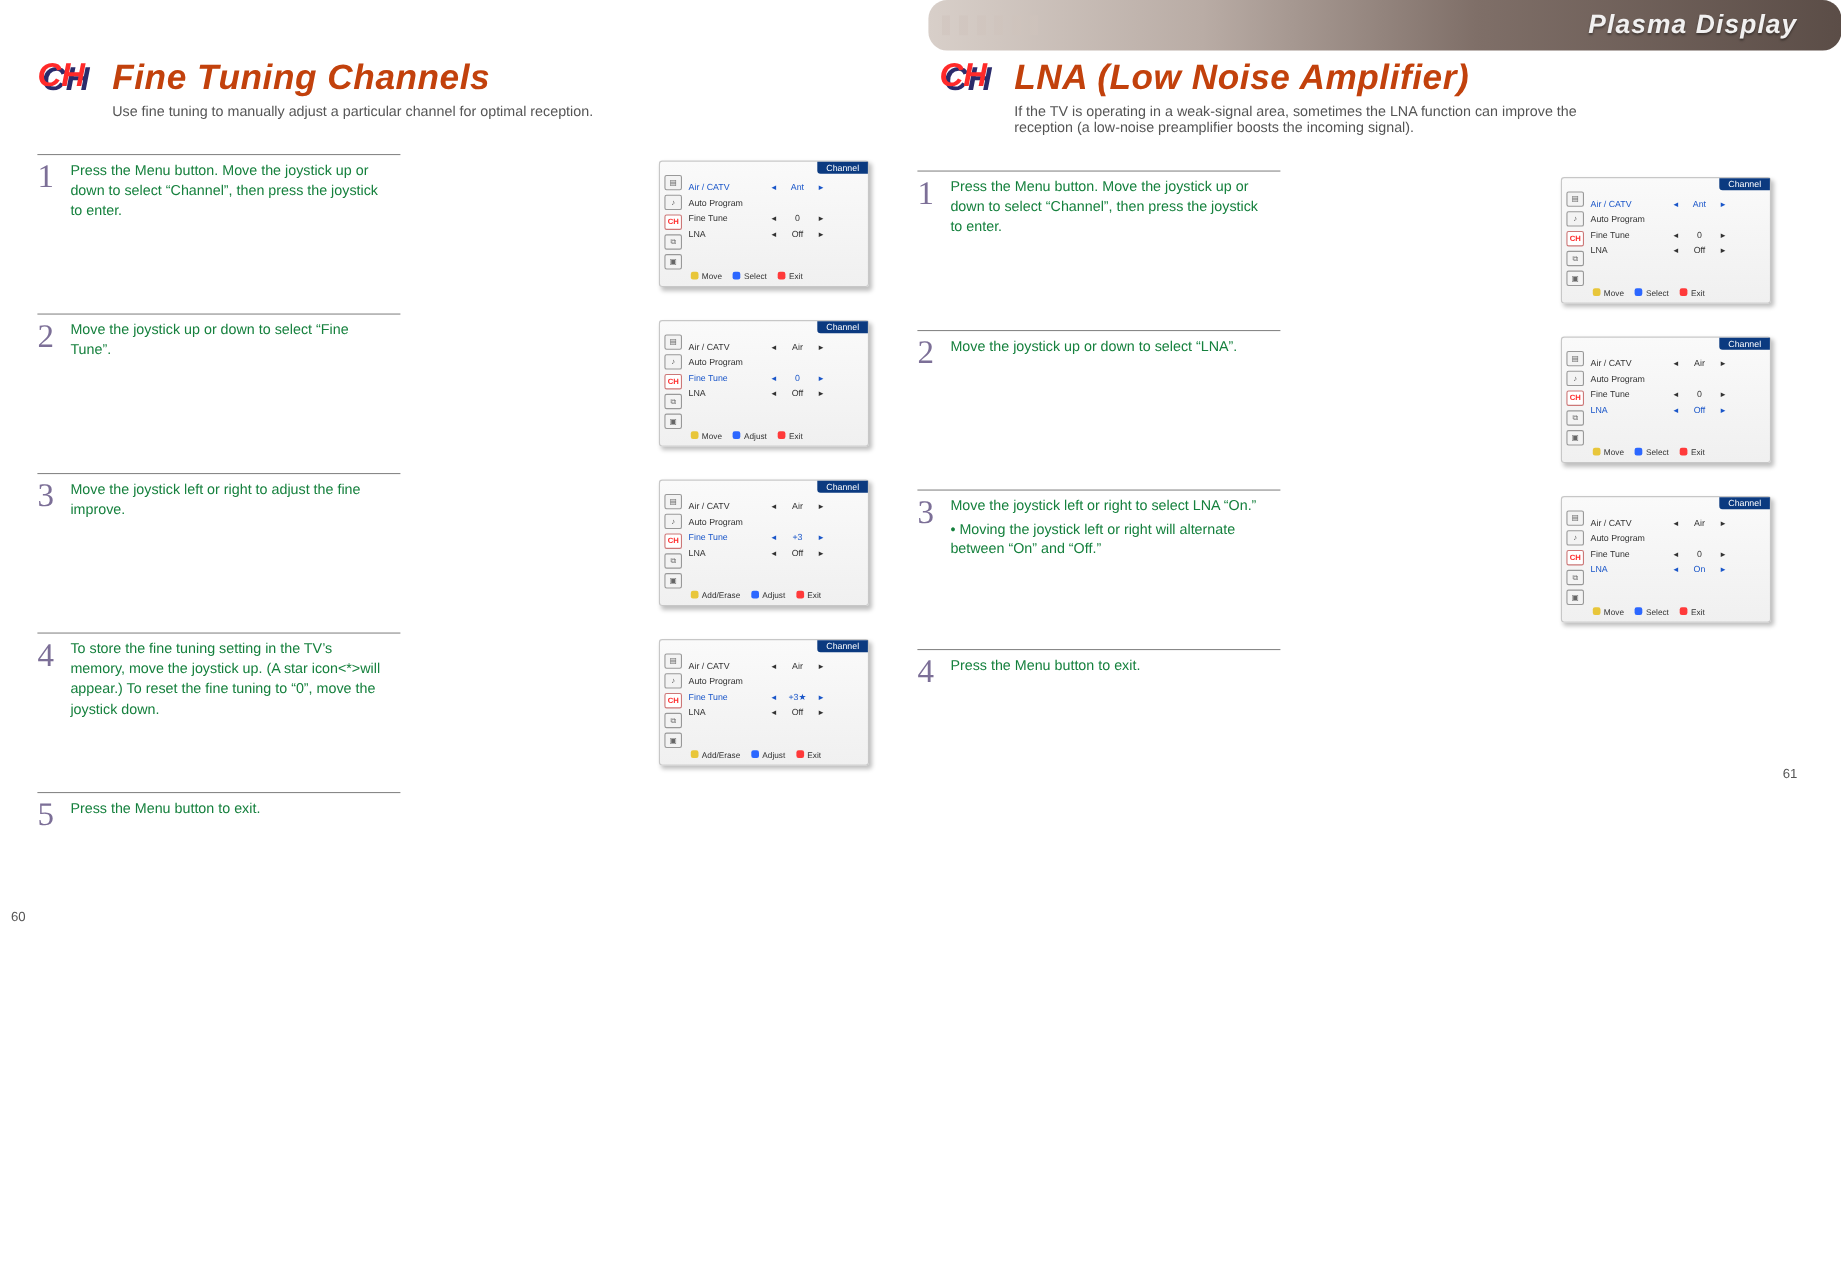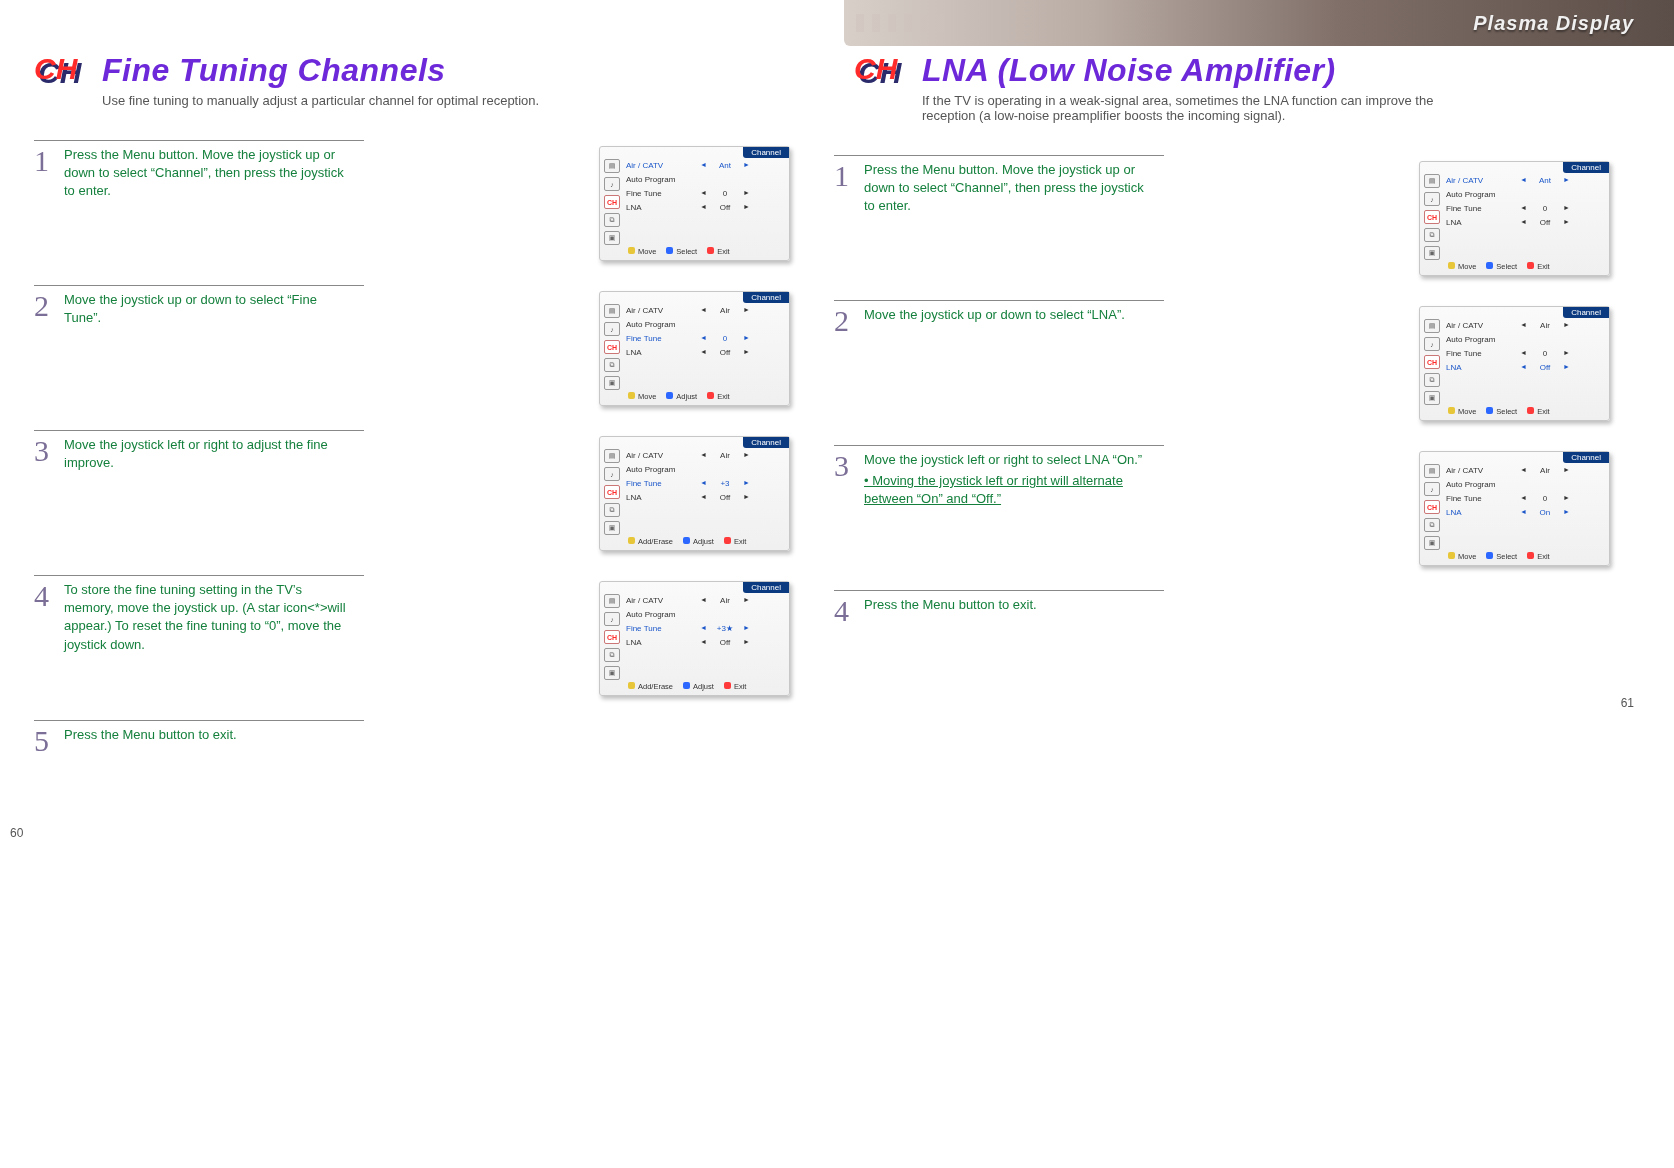--- a/index.html
+++ b/index.html
@@ -19,23 +19,24 @@
     height: 46px;
     background: linear-gradient(90deg,#d8cfc9 0%,#b9aca5 30%,#7f6f68 60%,#5b4d47 100%);
     border-bottom-left-radius: 6px;
     display: flex;
     align-items: center;
     justify-content: flex-end;
     padding-right: 40px;
     color: #f1f0f0;
     font-style: italic;
     font-weight: 700;
-    font-size: 20px;
+    font-size: 24px;
     text-shadow: 0 2px 2px rgba(0,0,0,.4);
     letter-spacing: 1px;
+    border-radius: 17px;
   }
   .banner::before{
     content:"";
     position:absolute;left:12px;top:14px;width:90px;height:18px;
     background:repeating-linear-gradient(90deg,#cfc3bc 0 8px,transparent 8px 16px);
     opacity:.5;
   }
   .page {
     position: absolute;
     top: 42px;
@@ -53,21 +54,21 @@
     margin-right:12px;
   }
   .ch-icon span{
     position:absolute;font-weight:900;font-style:italic;font-size:30px;
     font-family:Arial Black,Arial,sans-serif;
   }
   .ch-icon .sh{color:#2b2b6b;left:4px;top:4px;}
   .ch-icon .fg{color:#ff2a2a;left:0;top:0;}
   .heading-row{display:flex;align-items:flex-start;}
   h1{
-    font-style:italic;font-weight:700;font-size:32px;color:#6d28d9;
+    font-style:italic;font-weight:700;font-size:32px;color:#c2410c;
     letter-spacing:.5px;
   }
   .sub{font-size:13px;color:#555;margin-top:4px;max-width:560px;}
   .steps{margin-top:32px;}
   .step{
     display:flex;align-items:flex-start;
     border-top:1px solid #888;
     padding-top:6px;
     margin-top:24px;
     position:relative;
@@ -76,21 +77,21 @@
   .step:first-child{margin-top:0;}
   .step-num{
     font-size:30px;font-weight:300;color:#7c6f97;
     width:30px;flex:0 0 30px;line-height:1;
     font-family:Georgia,serif;
   }
   .step-text{
     flex:0 0 300px;font-size:13px;color:#15803d;line-height:1.4;
     padding-right:10px;
   }
-  .step-text .bullet{display:block;margin-top:3px;text-decoration:underline;}
+  .step-text .bullet{display:block;margin-top:3px;}
   .osd-wrap{
     flex:0 0 auto;margin-left:auto;
   }
   .osd{
     width:191px;
     background:linear-gradient(#fafafa,#f0f0f0);
     border:1px solid #c7c7c7;
     border-radius:3px;
     box-shadow:2px 3px 4px rgba(0,0,0,.25);
     font-size:8px;color:#333;
@@ -111,21 +112,21 @@
     padding:0 4px;align-items:center;
   }
   .side-ic{
     width:16px;height:14px;border:1px solid #999;border-radius:2px;
     background:#f3f3f3;font-size:7px;display:flex;align-items:center;justify-content:center;
     color:#666;
   }
   .side-ic.ch{background:#fff;color:#ff2a2a;font-weight:900;font-size:7px;border-color:#c77;}
   .osd-rows{flex:1;padding:2px 8px 4px 2px;}
   .osd-row{
-    display:flex;align-items:flex-start;height:14px;
+    display:flex;align-items:flex-end;height:14px;
   }
   .osd-row .lbl{flex:0 0 70px;}
   .osd-row .tri{color:#333;font-size:7px;padding:0 4px;}
   .osd-row .val{flex:0 0 28px;text-align:center;}
   .osd-row.hl .lbl,.osd-row.hl .val,.osd-row.hl .tri{color:#1a56c9;}
   .osd-foot{
     display:flex;gap:10px;padding:2px 6px 0 28px;
     font-size:7.5px;color:#333;align-items:center;
   }
   .osd-foot .k{display:inline-flex;align-items:flex-start;gap:3px;}

